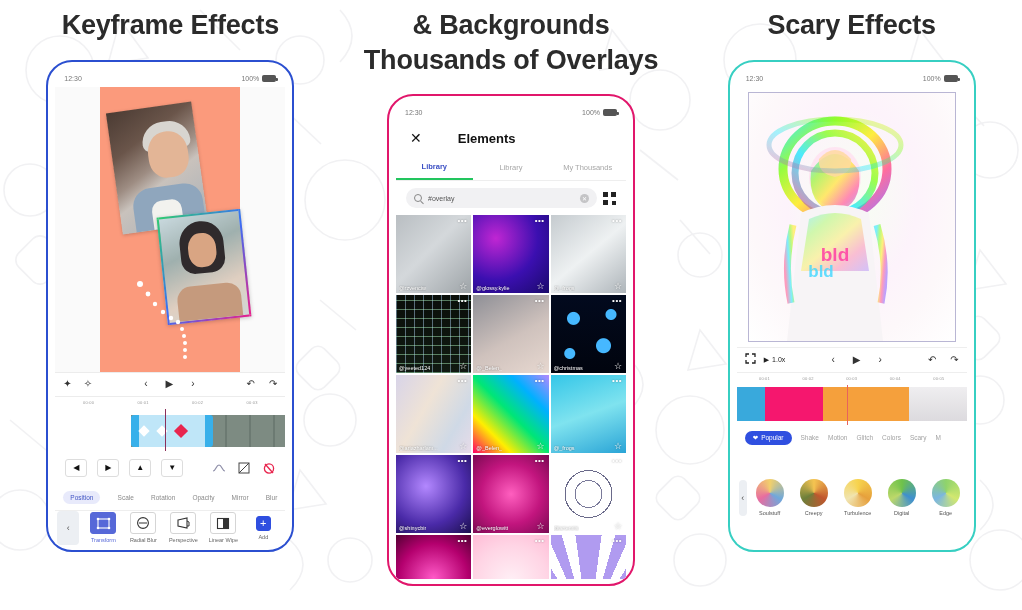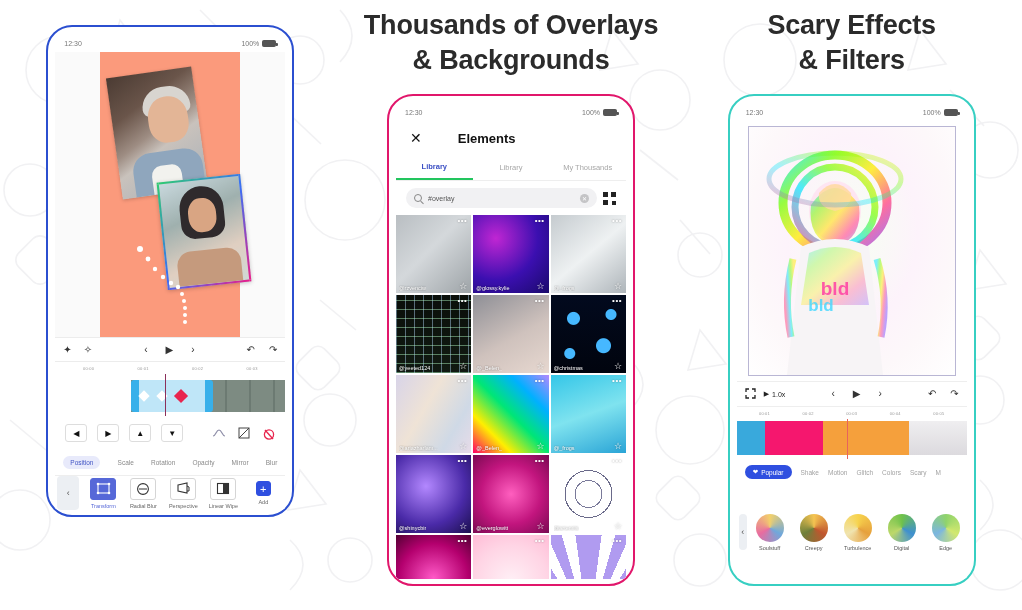--- a/index.html
+++ b/index.html
@@ -251,20 +251,21 @@
     <rect x="300" y="350" width="36" height="36" rx="9" transform="rotate(45 318 368)"></rect>
     <rect x="660" y="480" width="36" height="36" rx="9" transform="rotate(45 678 498)"></rect>
     <rect x="960" y="320" width="36" height="36" rx="9" transform="rotate(45 978 338)"></rect>
   </g>
 </svg>
 
 <div id="columns">
 
   <div class="column">
     <div class="heading">
+      <div>Keyframe Effects</div>
     </div>
 
     <div class="phone">
       <div class="screen">
 
         <div class="statusbar">
           <span>12:30</span>
           <span class="right">
             <span>100%</span>
             <span class="batt"></span>
@@ -410,22 +411,22 @@
             <span>Add</span>
           </div>
         </div>
 
       </div>
     </div>
   </div>
 
   <div class="column">
     <div class="heading">
+      <div>&amp; Backgrounds</div>
       <div>Thousands of Overlays</div>
-      <div>&amp; Backgrounds</div>
     </div>
 
     <div class="phone pink">
       <div class="screen">
 
         <div class="statusbar">
           <span>12:30</span>
           <span class="right">
             <span>100%</span>
             <span class="batt"></span>
@@ -524,21 +525,20 @@
             </div>
           </div>
 
       </div>
     </div>
   </div>
 
   <div class="column">
     <div class="heading">
       <div>Scary Effects</div>
-      <div>&amp; Filters</div>
     </div>
 
     <div class="phone teal">
       <div class="screen">
 
         <div class="statusbar">
           <span>12:30</span>
           <span class="right">
             <span>100%</span>
             <span class="batt"></span>

